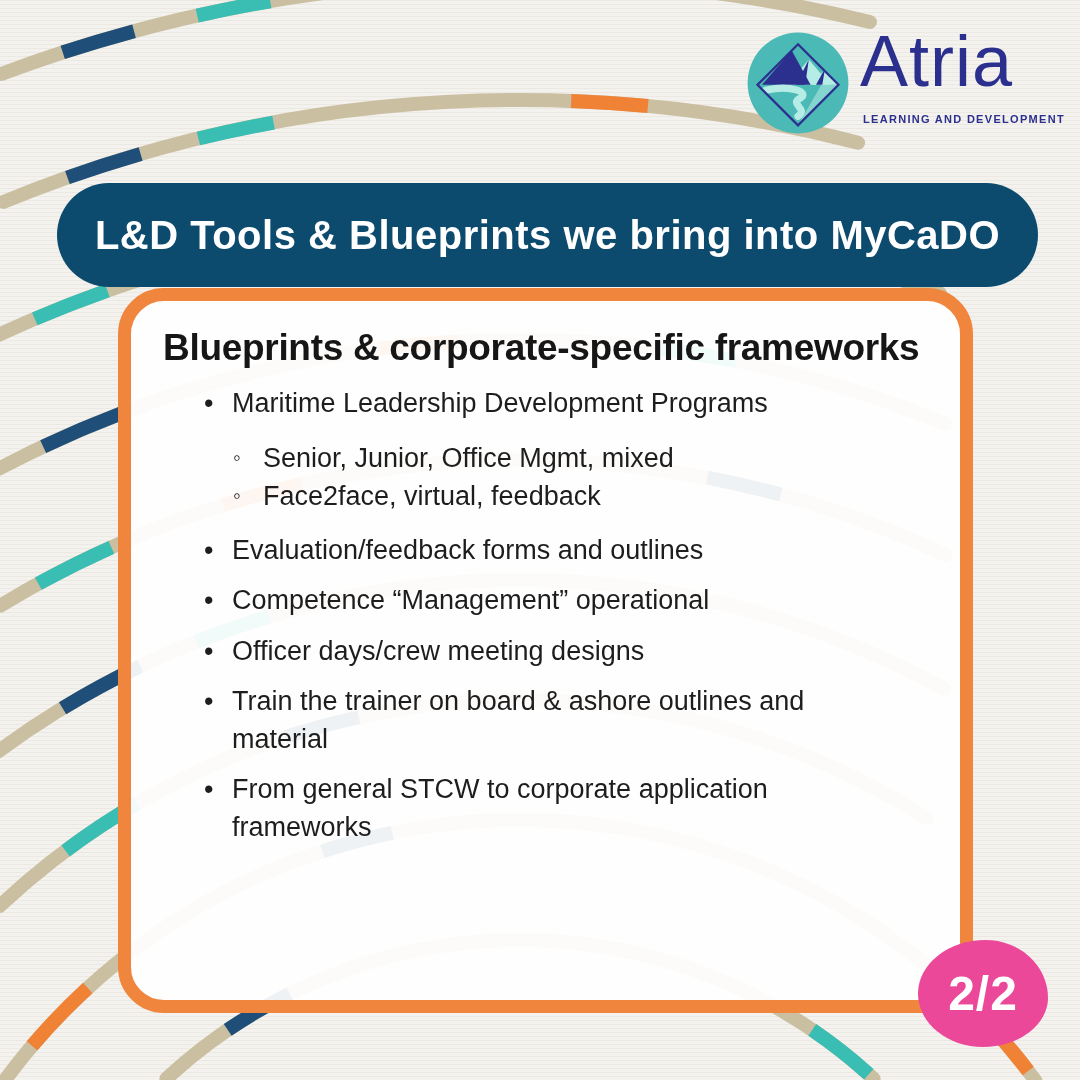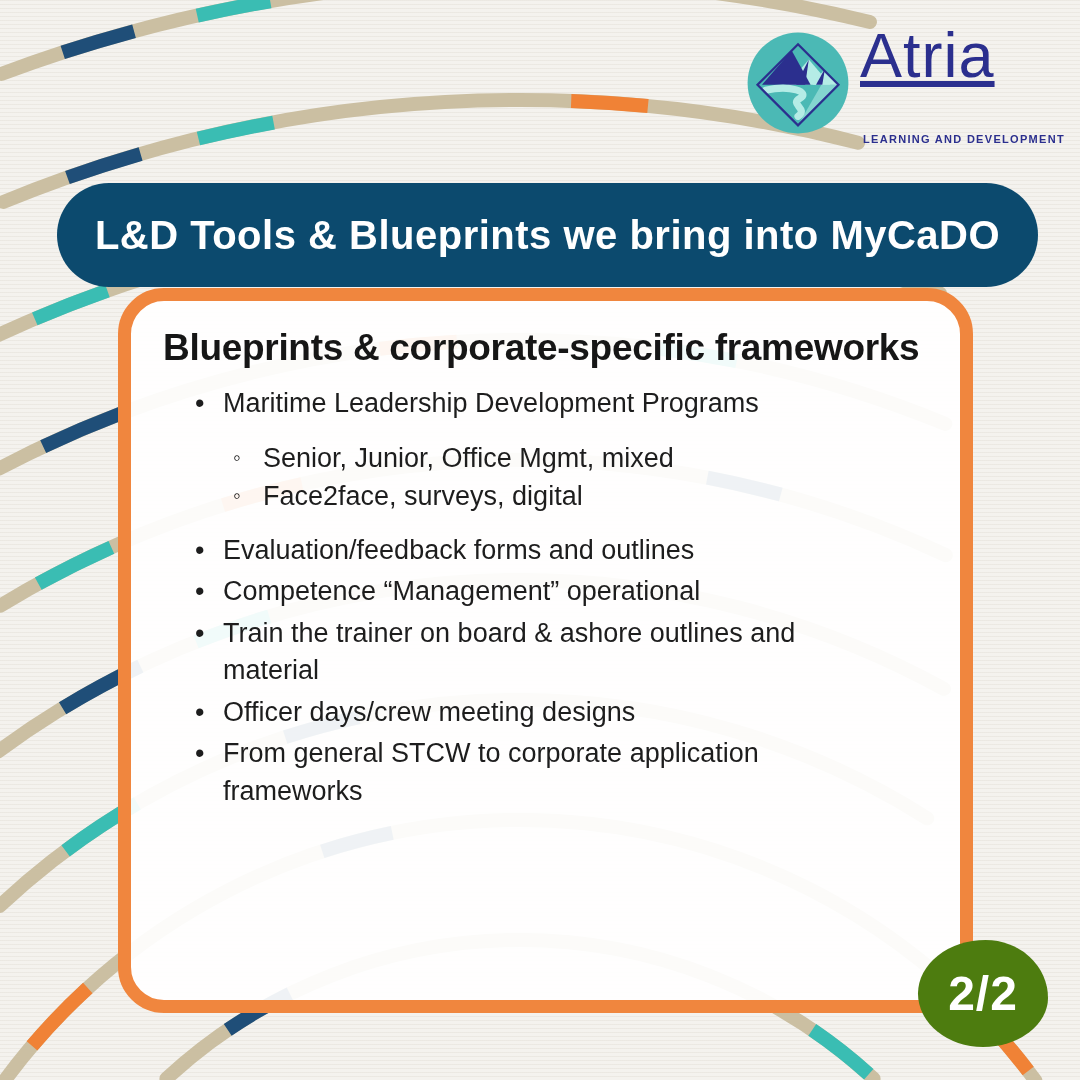--- a/index.html
+++ b/index.html
@@ -9,45 +9,45 @@
     background-color:#f4f2ee;
     background-image:repeating-linear-gradient(180deg,
       rgba(205,198,185,0.22) 0px, rgba(205,198,185,0.22) 1px,
       transparent 1px, transparent 4px);
   }
   #bg-arcs{position:absolute;left:0;top:0;width:1080px;height:1080px;}
 
   
   .logo-wrap{position:absolute;left:744px;top:29px;width:300px;height:110px;}
   .logo-mark{position:absolute;left:0;top:0;width:108px;height:108px;}
-  .brand-name{position:absolute;left:116px;top:-14px;font-size:63px;font-weight:400;
-    color:#2b2f8e;letter-spacing:1px;line-height:1.3;text-decoration:underline;}
-  .brand-tagline{position:absolute;left:119px;top:104px;font-size:11px;font-weight:700;
+  .brand-name{position:absolute;left:116px;top:-14px;font-size:72px;font-weight:400;
+    color:#2b2f8e;letter-spacing:1px;line-height:1.3;}
+  .brand-tagline{position:absolute;left:119px;top:84px;font-size:11px;font-weight:700;
     color:#2b2f8e;letter-spacing:1.3px;white-space:nowrap;}
 
   
   .banner{position:absolute;left:57px;top:183px;width:981px;height:104px;
     background:#0c4a6e;border-radius:54px;display:flex;align-items:center;justify-content:center;z-index:3;}
   .banner-title{color:#ffffff;font-size:40px;font-weight:700;letter-spacing:0.5px;white-space:nowrap;}
 
   
   .card{position:absolute;left:118px;top:288px;width:855px;height:725px;box-sizing:border-box;
     background:rgba(255,255,255,0.93);border:13px solid #f0863e;border-radius:46px;
     padding:22px 28px 0 30px;z-index:2;}
   .card-heading{font-size:37px;font-weight:700;color:#161616;margin:4px 0 16px 2px;letter-spacing:-0.3px;}
   ul.bullets{list-style:none;margin:0;padding:0 0 0 30px;max-width:700px;
     font-size:27px;line-height:37.5px;color:#1d1d1d;}
-  ul.bullets > li{padding-left:28px;text-indent:-28px;margin:4px;}
+  ul.bullets > li{padding-left:28px;text-indent:-28px;margin:13px;}
   .b-marker{display:inline-block;width:28px;text-indent:0;color:#1d1d1d;}
   ul.subs{list-style:none;margin:16px;padding:0 0 0 26px;}
   ul.subs > li{padding-left:30px;text-indent:-30px;}
   .s-marker{display:inline-block;width:30px;text-indent:0;font-size:22px;vertical-align:2px;}
 
   
-  .badge{position:absolute;left:918px;top:940px;width:130px;height:107px;background:#4d7c0f;
+  .badge{position:absolute;left:918px;top:940px;width:130px;height:107px;background:#ec4899;
     border-radius:52% 48% 50% 50% / 50% 54% 46% 50%;
     display:flex;align-items:center;justify-content:center;z-index:5;}
   .badge-text{color:#ffffff;font-size:48px;font-weight:700;letter-spacing:1px;}
 </style>
 </head>
 <body>
 
 <svg id="bg-arcs" viewBox="0 0 1080 1080" xmlns="http://www.w3.org/2000/svg">
     <circle cx="520" cy="1460" r="520" fill="none" stroke="#cbbfa2" stroke-width="14" pathLength="1000" stroke-dasharray="0 631 238 131" stroke-linecap="round"></circle>
     <circle cx="520" cy="1460" r="520" fill="none" stroke="#1f4e78" stroke-width="14" pathLength="1000" stroke-dasharray="0 655 22 323" stroke-linecap="butt"></circle>
@@ -108,25 +108,25 @@
 <div class="banner">
   <span class="banner-title">L&amp;D Tools &amp; Blueprints we bring into MyCaDO</span>
 </div>
 
 <div class="card">
   <div class="card-heading">Blueprints &amp; corporate-specific frameworks</div>
   <ul class="bullets" id="bullet-list">
       <li><span class="b-marker">•</span><span class="b-text">Maritime Leadership Development Programs</span></li>
       <ul class="subs">
         <li><span class="s-marker">◦</span><span class="s-text">Senior, Junior, Office Mgmt, mixed</span></li>
-        <li><span class="s-marker">◦</span><span class="s-text">Face2face, surveys, digital</span></li>
+        <li><span class="s-marker">◦</span><span class="s-text">Face2face, virtual, feedback</span></li>
       </ul>
       <li><span class="b-marker">•</span><span class="b-text">Evaluation/feedback forms and outlines</span></li>
       <li><span class="b-marker">•</span><span class="b-text">Competence “Management” operational</span></li>
+      <li><span class="b-marker">•</span><span class="b-text">Officer days/crew meeting designs</span></li>
       <li><span class="b-marker">•</span><span class="b-text">Train the trainer on board &amp; ashore outlines and material</span></li>
-      <li><span class="b-marker">•</span><span class="b-text">Officer days/crew meeting designs</span></li>
       <li><span class="b-marker">•</span><span class="b-text">From general STCW to corporate application frameworks</span></li>
     </ul>
 </div>
 
 <div class="badge">
   <span class="badge-text">2/2</span>
 </div>
 
 </body></html>

